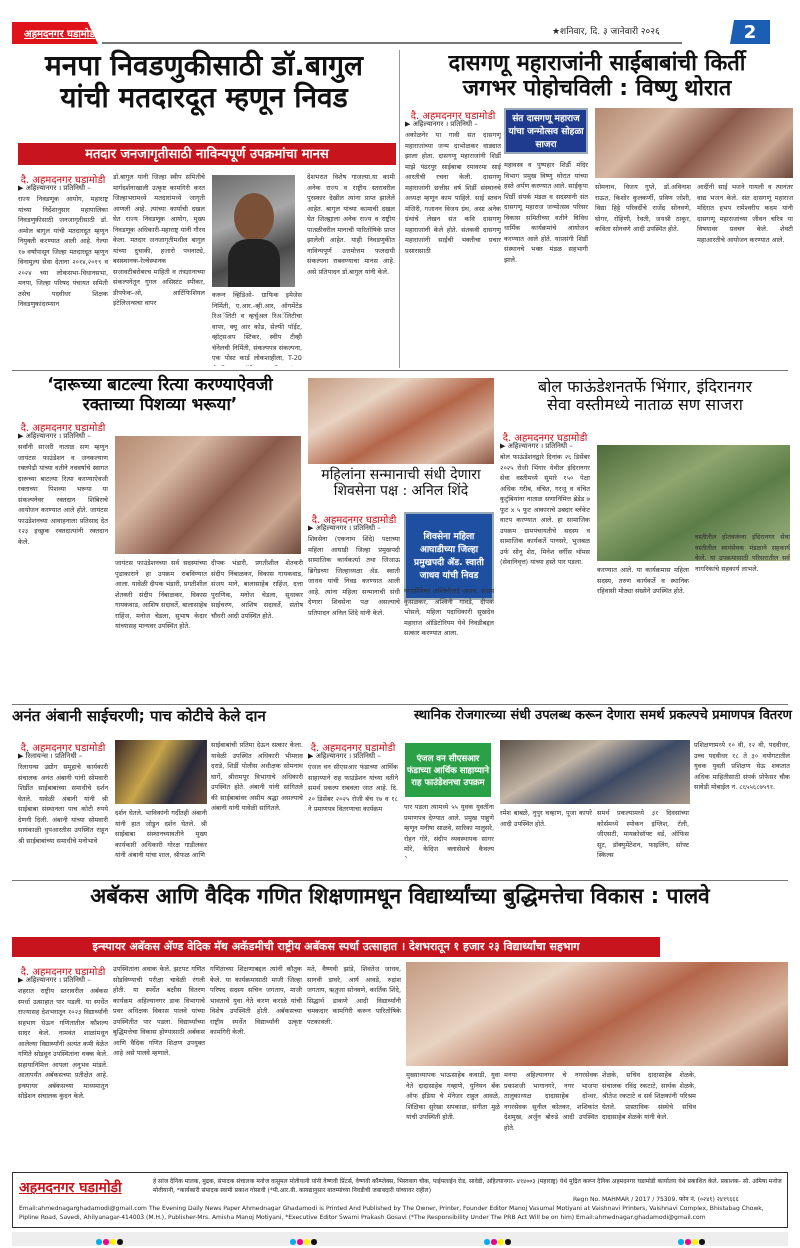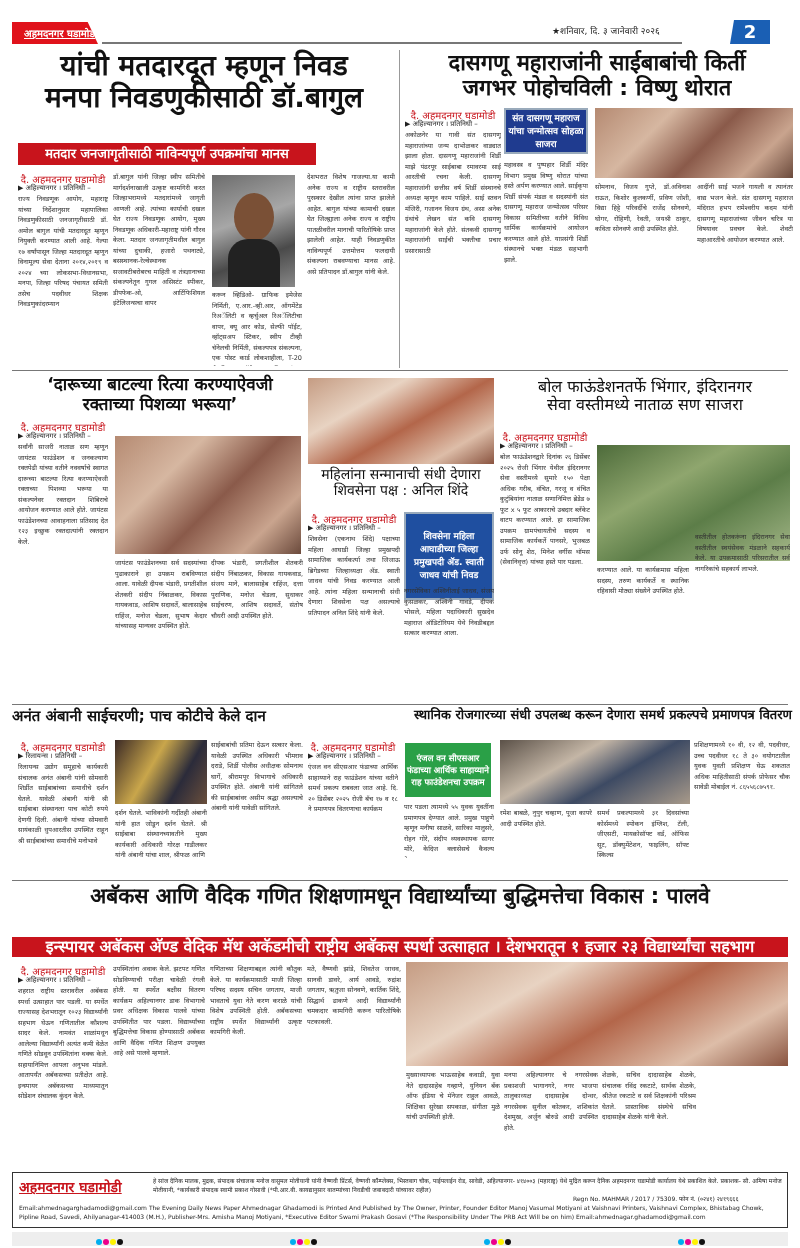--- a/index.html
+++ b/index.html
@@ -30,24 +30,24 @@
 </style>
 </head>
 <body>
 
 <div class="abs masthead-tag">अहमदनगर घडामोडी</div>
 <div class="abs head-rule"></div>
 <div class="abs date">★शनिवार, दि. ३ जानेवारी २०२६</div>
 <div class="abs page-no">2</div>
 
 <div class="abs h1" style="left:12px;top:50px;width:384px;font-size:28px">
+  <div>मनपा निवडणुकीसाठी डॉ.बागुल</div>
   <div>यांची मतदारदूत म्हणून निवड</div>
-  <div>मनपा निवडणुकीसाठी डॉ.बागुल</div>
 </div>
-<div class="abs redbar" style="left:18px;top:143px;width:298px;height:22px;font-size:13px;line-height:22px">मतदार जनजागृतीसाठी नाविन्यपूर्ण उपक्रमांचा मानस</div>
+<div class="abs redbar" style="left:18px;top:143px;width:378px;height:22px;font-size:13px;line-height:22px">मतदार जनजागृतीसाठी नाविन्यपूर्ण उपक्रमांचा मानस</div>
 <div class="abs byline" style="left:18px;top:172px;width:90px;text-align:center">दै. अहमदनगर घडामोडी</div>
 <div class="abs dateline" style="left:18px;top:183px;width:90px">▶ अहिल्यानगर । प्रतिनिधी –</div>
 <div class="abs col" style="left:18px;top:194px;width:90px;height:172px">राज्य निवडणूक आयोग, महाराष्ट्र यांच्या निर्देशानुसार महापालिका निवडणुकीसाठी जनजागृतीसाठी डॉ. अमोल बागुल यांची मतदारदूत म्हणून नियुक्ती करण्यात आली आहे. गेल्या १७ वर्षांपासून जिल्हा मतदारदूत म्हणून विनामूल्य सेवा देताना २०१४,२०१९ व २०२४ च्या लोकसभा-विधानसभा, मनपा, जिल्हा परिषद पंचायत समिती तसेच पदवीधर शिक्षक निवडणुकांदरम्यान</div>
 <div class="abs col" style="left:113px;top:172px;width:92px;height:194px">डॉ.बागुल यांनी जिल्हा स्वीप समितीचे मार्गदर्शनाखाली उत्कृष्ट कामगिरी करत जिल्हाभरामध्ये मतदारांमध्ये जागृती आणली आहे. त्यांच्या कार्याची दखल घेत राज्य निवडणूक आयोग, मुख्य निवडणूक अधिकारी-महाराष्ट्र यांनी गौरव केला. मतदार जनजागृतीमधील बागुल यांच्या दुचाकी, हजारो पथनाट्ये, बसस्थानक-रेल्वेस्थानक सजावटीबरोबरच माहिती व तंत्रज्ञानाच्या संकल्पनेतून गुगल असिस्टंट स्पीकर, डीपफेक-ओ, आर्टिफिशियल इंटेलिजन्सचा वापर</div>
 <div class="abs photo dark" style="left:212px;top:175px;width:83px;height:112px">
   <div style="position:absolute;left:22px;top:18px;width:40px;height:48px;border-radius:50%;background:#7a5036"></div>
   <div style="position:absolute;left:16px;top:64px;width:52px;height:48px;background:#222;border-radius:20px 20px 0 0"></div>
 </div>
 <div class="abs col" style="left:212px;top:290px;width:90px;height:76px">करून व्हिडिओ- ग्राफिक इमेजेस निर्मिती, ए.आर.-व्ही.आर, ऑगमेंटेड रिअॅलिटी व व्हर्चुअल रिअॅलिटीचा वापर, क्यू आर कोड, सेल्फी पॉईंट, व्हॉट्सअप स्टिकर, स्वीप टीव्ही चॅनेलची निर्मिती, संकल्पपत्र संकल्पना, एक पोस्ट कार्ड लोकशाहीला, T-20 सेल्फी पॉईंट, विधानमंडप, मतदारनगरी, भालमंडप या संकल्पना</div>
 <div class="abs col" style="left:307px;top:172px;width:88px;height:194px">देशभरात विशेष गाजल्या.या कामी अनेक राज्य व राष्ट्रीय स्तरावरील पुरस्कार देखील त्यांना प्राप्त झालेले आहेत. बागुल यांच्या कामाची दखल घेत जिल्ह्याला अनेक राज्य व राष्ट्रीय पातळीवरील मानाची पारितोषिके प्राप्त झालेली आहेत. याही निवडणुकीत नाविन्यपूर्ण उत्तमोत्तम फलदायी संकल्पना राबवण्याचा मानस आहे. असे प्रतिपादन डॉ.बागुल यांनी केले.</div>
@@ -119,21 +119,21 @@
 <div class="abs greenbox" style="left:404px;top:742px;width:88px;height:56px;font-size:8.5px;line-height:12px">एंजल वन सीएसआर फंडाच्या आर्थिक साहाय्याने राह फाउंडेशनचा उपक्रम</div>
 <div class="abs col" style="left:404px;top:802px;width:90px;height:56px">पार पडला त्यामध्ये ५५ युवक युवतींना प्रमाणपत्र देण्यात आले. प्रमुख पाहुणे म्हणून मनीषा साळवे, सारिका मालुसरे, रोहन गोरे, संदीप व्यवस्थापक सागर मोरे, केदिज क्लासेसचे कैवल्य देशमुख.</div>
 <div class="abs photo stage" style="left:500px;top:740px;width:190px;height:64px;background:linear-gradient(150deg,#5b5148,#c4b6a6 35%,#3d4a63 60%,#a89a8a)"></div>
 <div class="abs col" style="left:500px;top:808px;width:92px;height:50px">रमेश बाबळे, नुपुर चव्हाण, पूजा कापरे आदी उपस्थित होते.</div>
 <div class="abs col" style="left:597px;top:808px;width:92px;height:50px">समर्थ प्रकल्पामध्ये ३१ दिवसांच्या कोर्समध्ये स्पोकन इंग्लिश, टॅली, जीएसटी, मायक्रोसॉफ्ट वर्ड, ऑफिस सूट, डॉक्युमेंटेशन, फाइलिंग, सॉफ्ट स्किल्स</div>
 <div class="abs col" style="left:694px;top:740px;width:96px;height:118px">प्रशिक्षणामध्ये १० वी, १२ वी, पदवीधर, उच्च पदवीधर १८ ते ३० वयोगटातील युवक युवती प्रशिक्षण घेऊ शकतात अधिक माहितीसाठी संपर्क प्रोफेसर चौक सावेडी मोबाईल नं. ८६५५६८७५९१.</div>
 
 <div class="abs rule" style="left:12px;top:880px;width:776px"></div>
 
 <div class="abs h1" style="left:12px;top:884px;width:776px;font-size:21px">अबॅकस आणि वैदिक गणित शिक्षणामधून विद्यार्थ्यांच्या बुद्धिमत्तेचा विकास : पालवे</div>
-<div class="abs redbar" style="left:12px;top:937px;width:776px;height:20px;font-size:16px;line-height:20px">इन्स्पायर अबॅकस अ‍ॅण्ड वेदिक मॅथ अकॅडमीची राष्ट्रीय अबॅकस स्पर्धा उत्साहात । देशभरातून १ हजार २३ विद्यार्थ्यांचा सहभाग</div>
+<div class="abs redbar" style="left:12px;top:937px;width:648px;height:20px;font-size:11px;line-height:20px">इन्स्पायर अबॅकस अ‍ॅण्ड वेदिक मॅथ अकॅडमीची राष्ट्रीय अबॅकस स्पर्धा उत्साहात । देशभरातून १ हजार २३ विद्यार्थ्यांचा सहभाग</div>
 <div class="abs byline" style="left:18px;top:964px;width:90px;text-align:center">दै. अहमदनगर घडामोडी</div>
 <div class="abs dateline" style="left:18px;top:975px;width:90px">▶ अहिल्यानगर । प्रतिनिधी –</div>
 <div class="abs col" style="left:18px;top:986px;width:90px;height:178px">शहरात राष्ट्रीय स्तरावरील अबॅकस स्पर्धा उत्साहात पार पडली. या स्पर्धेत राज्यासह देशभरातून १०२३ विद्यार्थ्यांनी सहभाग घेऊन गणितातील कौशल्य सादर केले. नामवंत शाळांमधून आलेल्या विद्यार्थ्यांनी अत्यंत कमी वेळेत गणिते सोडवून उपस्थितांना थक्क केले. सहायानिमित्त आपला अनुभव मांडले. आतापर्यंत अबॅकसच्या प्रतीक्षेत आहे. इन्स्पायर अबॅकसच्या माध्यमातून सोडेशन संचालक कुंदन केले.</div>
 <div class="abs col" style="left:113px;top:964px;width:92px;height:200px">उपस्थितांना अवाक केले. झटपट गणित सोडविण्याची परीक्षा चावेळी रंगली होती. या स्पर्धेत बक्षीस वितरण कार्यक्रम अहिल्यानगर डाक विभागाचे प्रवर अधिक्षक विकास पालवे यांच्या उपस्थितीत पार पडला. विद्यार्थ्यांच्या बुद्धिमत्तेचा विकास होण्यासाठी अबॅकस आणि वैदिक गणित शिक्षण उपयुक्त आहे असे पालवे म्हणाले.</div>
 <div class="abs col" style="left:210px;top:964px;width:92px;height:200px">गणिताच्या शिक्षणाबद्दल त्यांनी कौतुक केले. या कार्यक्रमासाठी माजी जिल्हा परिषद सदस्य सचिन जगताप, माजी भावताचे युवा नेते करण कराळे यांची विशेष उपस्थिती होती. अबॅकसच्या राष्ट्रीय स्पर्धेत विद्यार्थ्यांनी उत्कृष्ट कामगिरी केली.</div>
 <div class="abs col" style="left:307px;top:964px;width:94px;height:200px">मते, वैष्णवी झांडे, शिवतेज जाधव, सानवी डावरे, आर्य आवडे, रुद्रांश जगताप, ऋतुजा सोनवणे, कार्तिक शिंदे, सिद्धार्थ ढाकणे आदी विद्यार्थ्यांनी चमकदार कामगिरी करून पारितोषिके पटकावली.</div>
 <div class="abs photo stage" style="left:406px;top:962px;width:382px;height:104px"></div>
 <div class="abs col" style="left:406px;top:1070px;width:94px;height:94px">मुख्याध्यापक भाऊसाहेब कवाडी, युवा नेते दादासाहेब गव्हाणे, युनियन बँक ऑफ इंडिया चे मॅनेजर राहुल आवळे, शिक्षिका सुरेखा सपकाळ, संगीता मुळे यांची उपस्थिती होती.</div>
 <div class="abs col" style="left:504px;top:1070px;width:94px;height:94px">मनपा अहिल्यानगर चे नगरसेवक प्रकाशजी भागानगरे, नगर भाजपा तालुकाध्यक्ष दादासाहेब दोन्धर, नगरसेवक सुनील कोतकर, शशिकांत देशमुख, अर्जुन बोरुडे आदी उपस्थित होते.</div>
 <div class="abs col" style="left:602px;top:1070px;width:94px;height:94px">शेळके, सचिव दादासाहेब शेळके, संचालक रविंद्र रकटाटे, सार्थक शेळके, श्रीतेज रकटाटे व सर्व शिक्षकांनी परिश्रम घेतले. प्रास्ताविक संस्थेचे सचिव दादासाहेब शेळके यांनी केले.</div>

